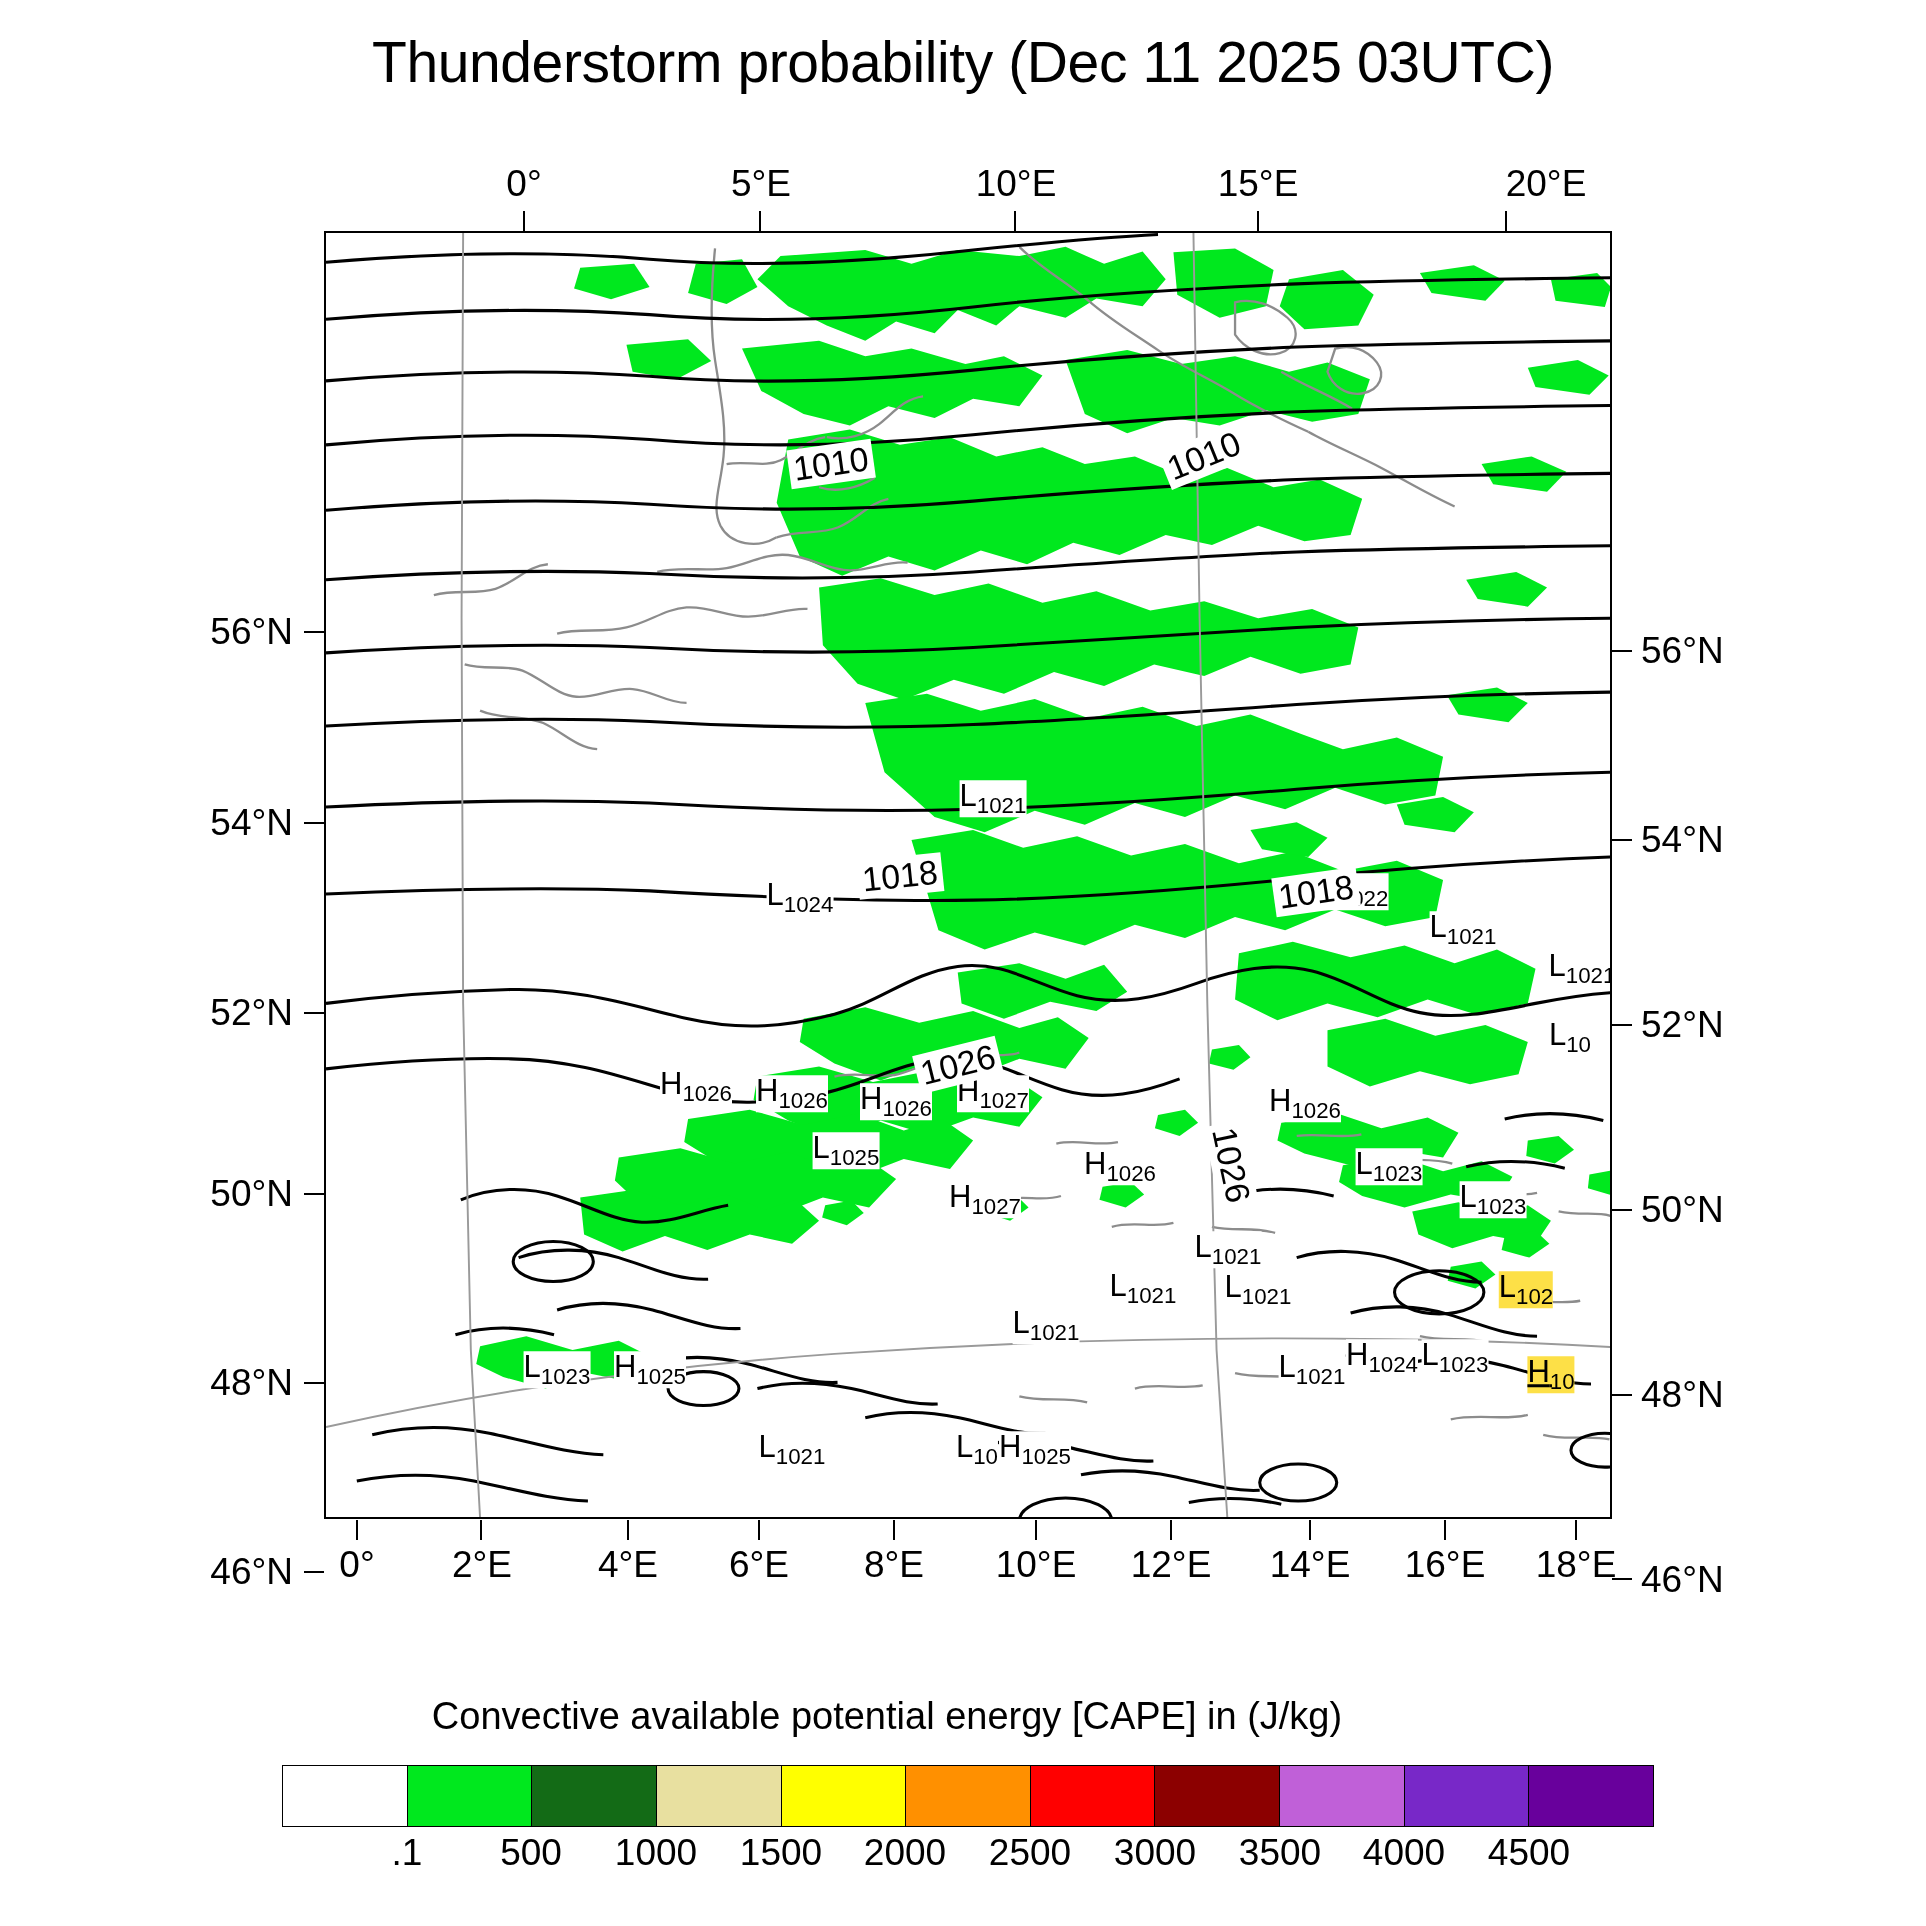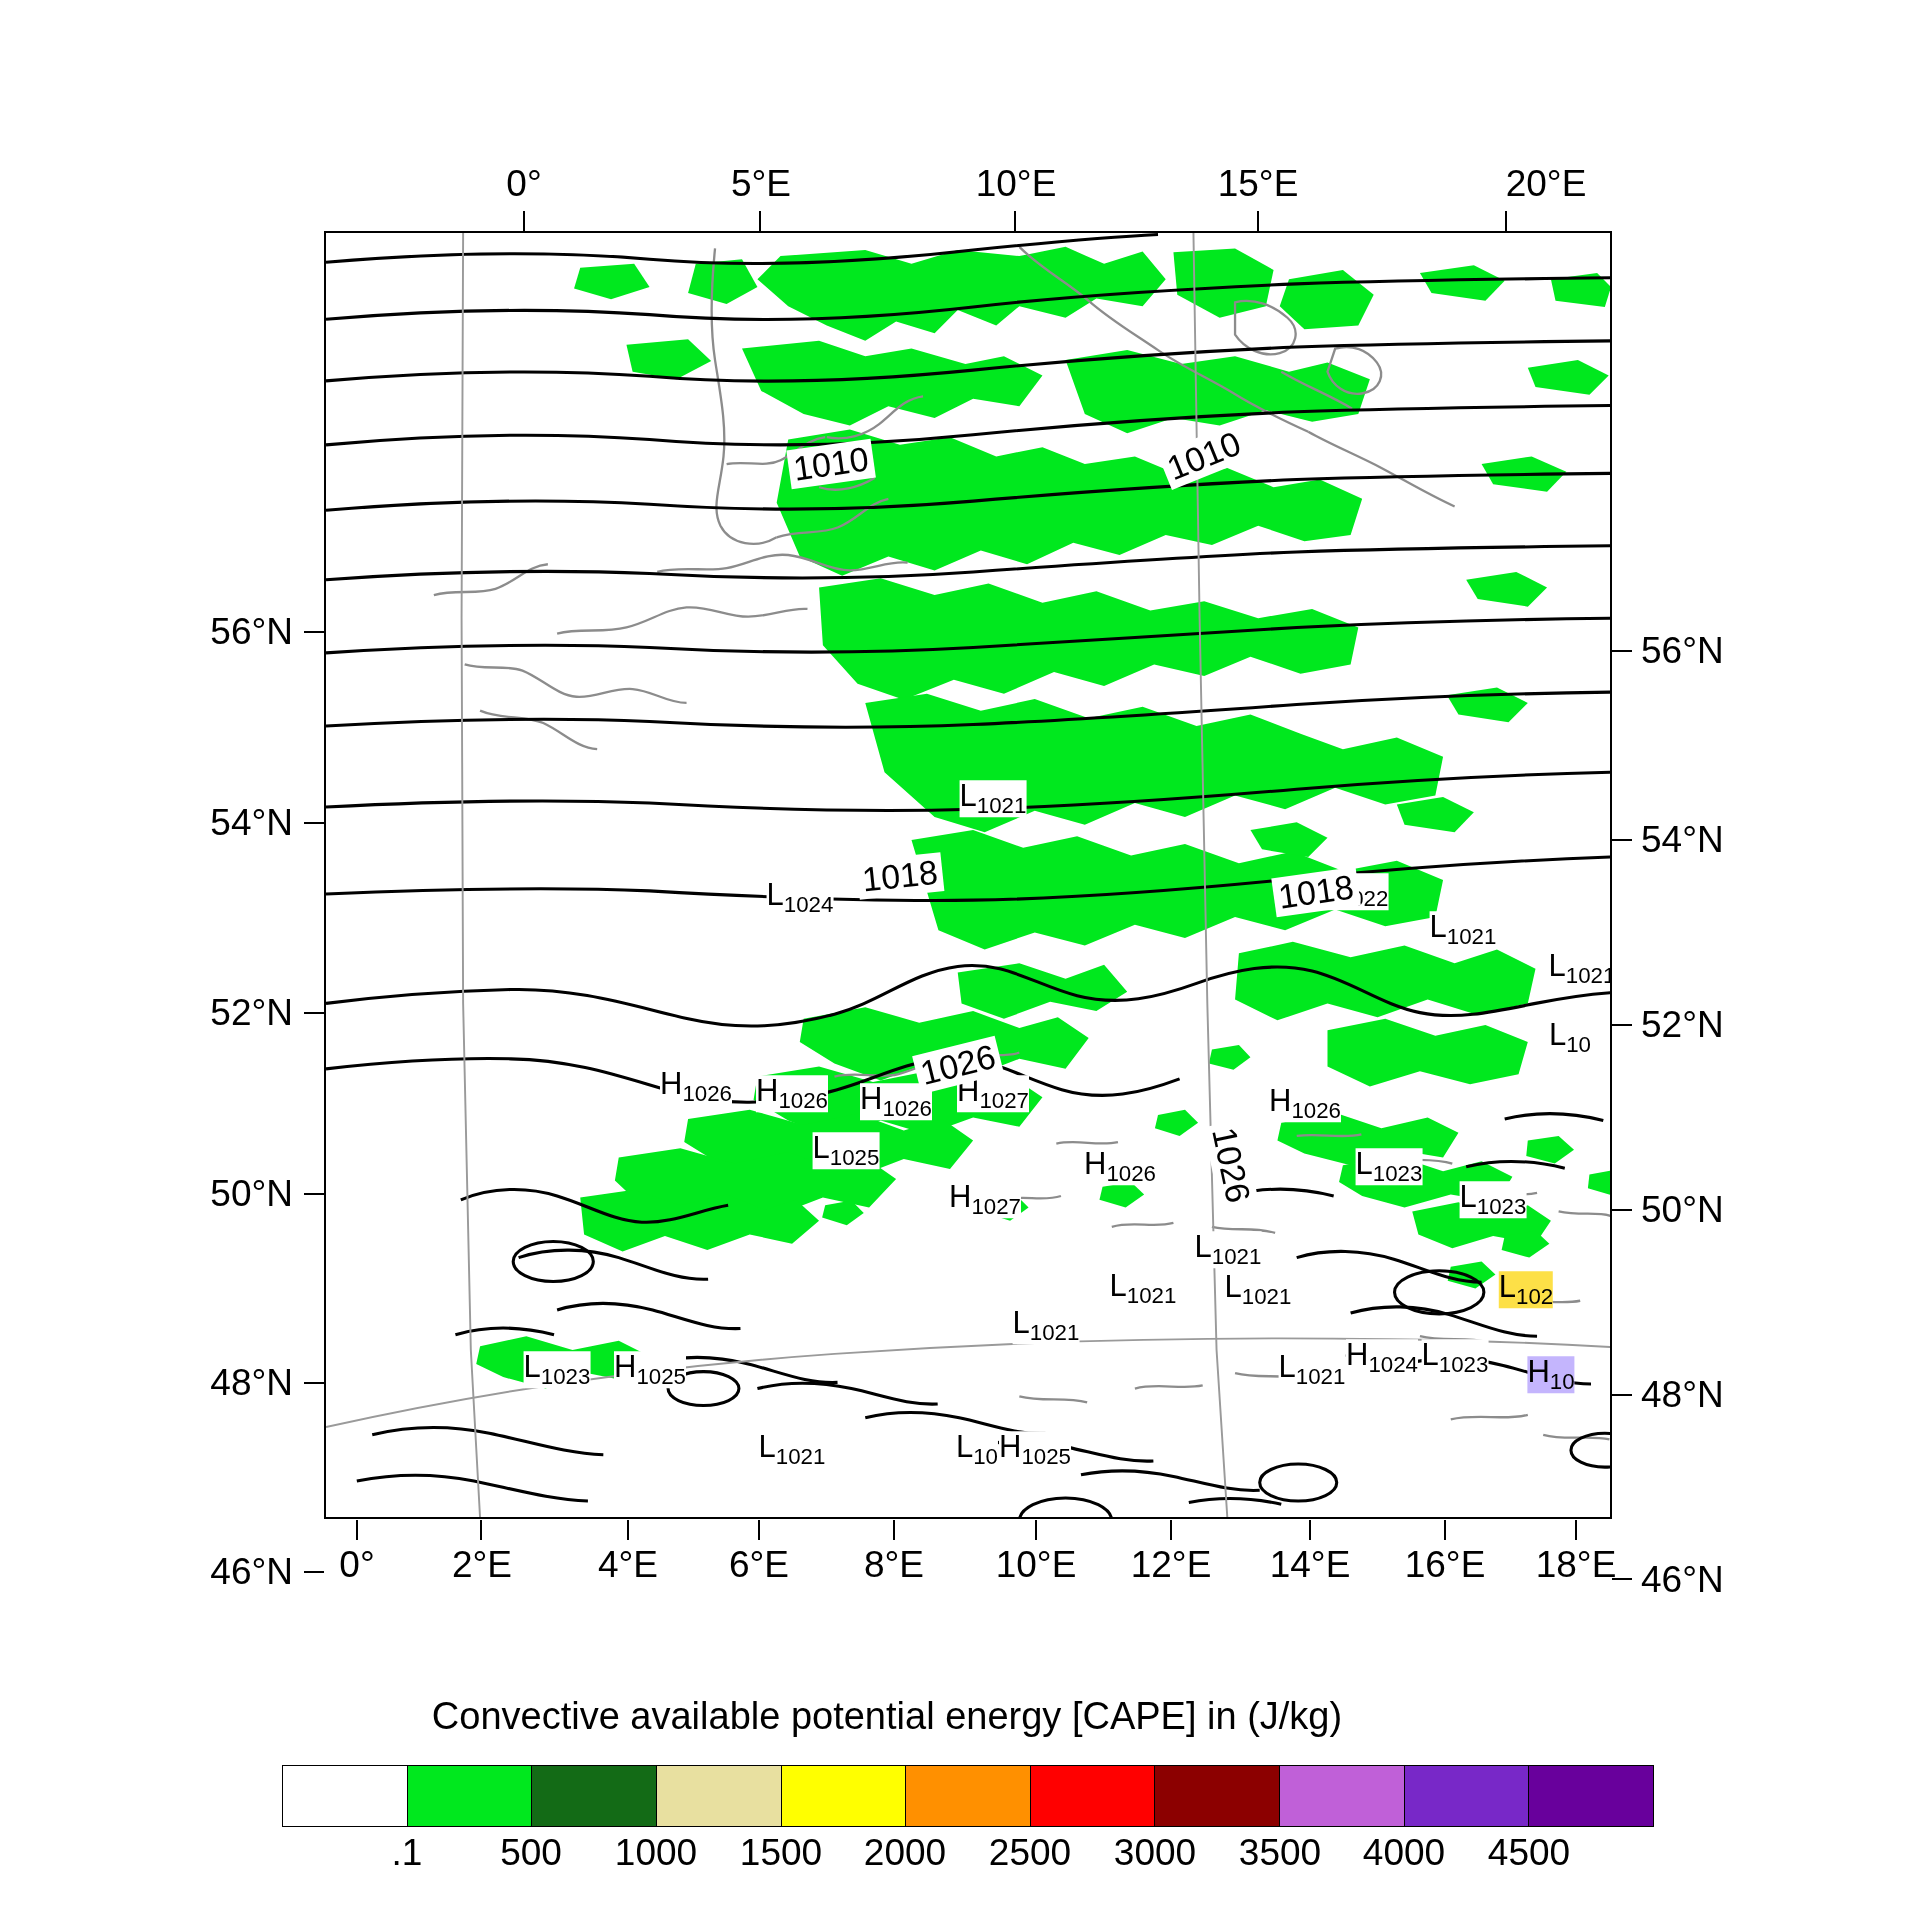--- a/index.html
+++ b/index.html
@@ -115,20 +115,21 @@
     font-size: 37px;
     transform: translateX(-50%);
     white-space: nowrap;
   }
 </style>
 </head>
 <body>
 
 <div id="stage">
 
+  <div id="chart-title">Thunderstorm probability (Dec 11 2025 03UTC)</div>
 
   <div id="map-frame">
     <svg id="map-svg" width="1285" height="1285" viewBox="0 0 1668 1668">
       <defs>
         <clipPath id="frameclip">
             <rect x="0" y="0" width="1668" height="1668"></rect>
           </clipPath>
       </defs>
       <g clip-path="url(#frameclip)">
 
@@ -352,21 +353,21 @@
         <div style="position: absolute; left: 659px; top: 967px; transform: translate(-50%, -50%); white-space: nowrap; font-size: 31px; background: rgb(255, 255, 255); line-height: 1;"><span>H</span><span style="font-size: 22.3px; vertical-align: sub;">1027</span></div>
         <div style="position: absolute; left: 1167px; top: 967px; transform: translate(-50%, -50%); white-space: nowrap; font-size: 31px; background: rgb(255, 255, 255); line-height: 1;"><span>L</span><span style="font-size: 22.3px; vertical-align: sub;">1023</span></div>
         <div style="position: absolute; left: 902px; top: 1017px; transform: translate(-50%, -50%); white-space: nowrap; font-size: 31px; background: rgb(255, 255, 255); line-height: 1;"><span>L</span><span style="font-size: 22.3px; vertical-align: sub;">1021</span></div>
         <div style="position: absolute; left: 817px; top: 1056px; transform: translate(-50%, -50%); white-space: nowrap; font-size: 31px; background: rgb(255, 255, 255); line-height: 1;"><span>L</span><span style="font-size: 22.3px; vertical-align: sub;">1021</span></div>
         <div style="position: absolute; left: 932px; top: 1057px; transform: translate(-50%, -50%); white-space: nowrap; font-size: 31px; background: rgb(255, 255, 255); line-height: 1;"><span>L</span><span style="font-size: 22.3px; vertical-align: sub;">1021</span></div>
         <div style="position: absolute; left: 1200px; top: 1057px; transform: translate(-50%, -50%); white-space: nowrap; font-size: 31px; background: #fde047; line-height: 1;"><span>L</span><span style="font-size: 22.3px; vertical-align: sub;">102</span></div>
         <div style="position: absolute; left: 720px; top: 1093px; transform: translate(-50%, -50%); white-space: nowrap; font-size: 31px; background: rgb(255, 255, 255); line-height: 1;"><span>L</span><span style="font-size: 22.3px; vertical-align: sub;">1021</span></div>
         <div style="position: absolute; left: 986px; top: 1137px; transform: translate(-50%, -50%); white-space: nowrap; font-size: 31px; background: rgb(255, 255, 255); line-height: 1;"><span>L</span><span style="font-size: 22.3px; vertical-align: sub;">1021</span></div>
         <div style="position: absolute; left: 1056px; top: 1125px; transform: translate(-50%, -50%); white-space: nowrap; font-size: 31px; background: rgb(255, 255, 255); line-height: 1;"><span>H</span><span style="font-size: 22.3px; vertical-align: sub;">1024</span></div>
         <div style="position: absolute; left: 1129px; top: 1125px; transform: translate(-50%, -50%); white-space: nowrap; font-size: 31px; background: rgb(255, 255, 255); line-height: 1;"><span>L</span><span style="font-size: 22.3px; vertical-align: sub;">1023</span></div>
-        <div style="position: absolute; left: 1225px; top: 1142px; transform: translate(-50%, -50%); white-space: nowrap; font-size: 31px; background: #c4b5fd; line-height: 1;"><span>H</span><span style="font-size: 22.3px; vertical-align: sub;">10</span></div>
+        <div style="position: absolute; left: 1225px; top: 1142px; transform: translate(-50%, -50%); white-space: nowrap; font-size: 31px; background: #fde047; line-height: 1; text-decoration: underline;"><span>H</span><span style="font-size: 22.3px; vertical-align: sub;">10</span></div>
         <div style="position: absolute; left: 231px; top: 1137px; transform: translate(-50%, -50%); white-space: nowrap; font-size: 31px; background: rgb(255, 255, 255); line-height: 1;"><span>L</span><span style="font-size: 22.3px; vertical-align: sub;">1023</span></div>
         <div style="position: absolute; left: 324px; top: 1137px; transform: translate(-50%, -50%); white-space: nowrap; font-size: 31px; background: rgb(255, 255, 255); line-height: 1;"><span>H</span><span style="font-size: 22.3px; vertical-align: sub;">1025</span></div>
         <div style="position: absolute; left: 466px; top: 1217px; transform: translate(-50%, -50%); white-space: nowrap; font-size: 31px; background: rgb(255, 255, 255); line-height: 1;"><span>L</span><span style="font-size: 22.3px; vertical-align: sub;">1021</span></div>
         <div style="position: absolute; left: 651px; top: 1217px; transform: translate(-50%, -50%); white-space: nowrap; font-size: 31px; background: rgb(255, 255, 255); line-height: 1;"><span>L</span><span style="font-size: 22.3px; vertical-align: sub;">10</span></div>
         <div style="position: absolute; left: 709px; top: 1217px; transform: translate(-50%, -50%); white-space: nowrap; font-size: 31px; background: rgb(255, 255, 255); line-height: 1;"><span>H</span><span style="font-size: 22.3px; vertical-align: sub;">1025</span></div>
         <div style="position: absolute; left: 505px; top: 231px; transform: translate(-50%, -50%) rotate(-8deg); font-size: 34px; background: rgb(255, 255, 255); padding: 0px 4.6px; white-space: nowrap;">1010</div>
         <div style="position: absolute; left: 878px; top: 223px; transform: translate(-50%, -50%) rotate(-22deg); font-size: 34px; background: rgb(255, 255, 255); padding: 0px 4.6px; white-space: nowrap;">1010</div>
         <div style="position: absolute; left: 574px; top: 643px; transform: translate(-50%, -50%) rotate(-6deg); font-size: 34px; background: rgb(255, 255, 255); padding: 0px 4.6px; white-space: nowrap;">1018</div>
         <div style="position: absolute; left: 990px; top: 659px; transform: translate(-50%, -50%) rotate(-8deg); font-size: 34px; background: rgb(255, 255, 255); padding: 0px 4.6px; white-space: nowrap;">1018</div>
         <div style="position: absolute; left: 632px; top: 832px; transform: translate(-50%, -50%) rotate(-14deg); font-size: 34px; background: rgb(255, 255, 255); padding: 0px 4.6px; white-space: nowrap;">1026</div>

